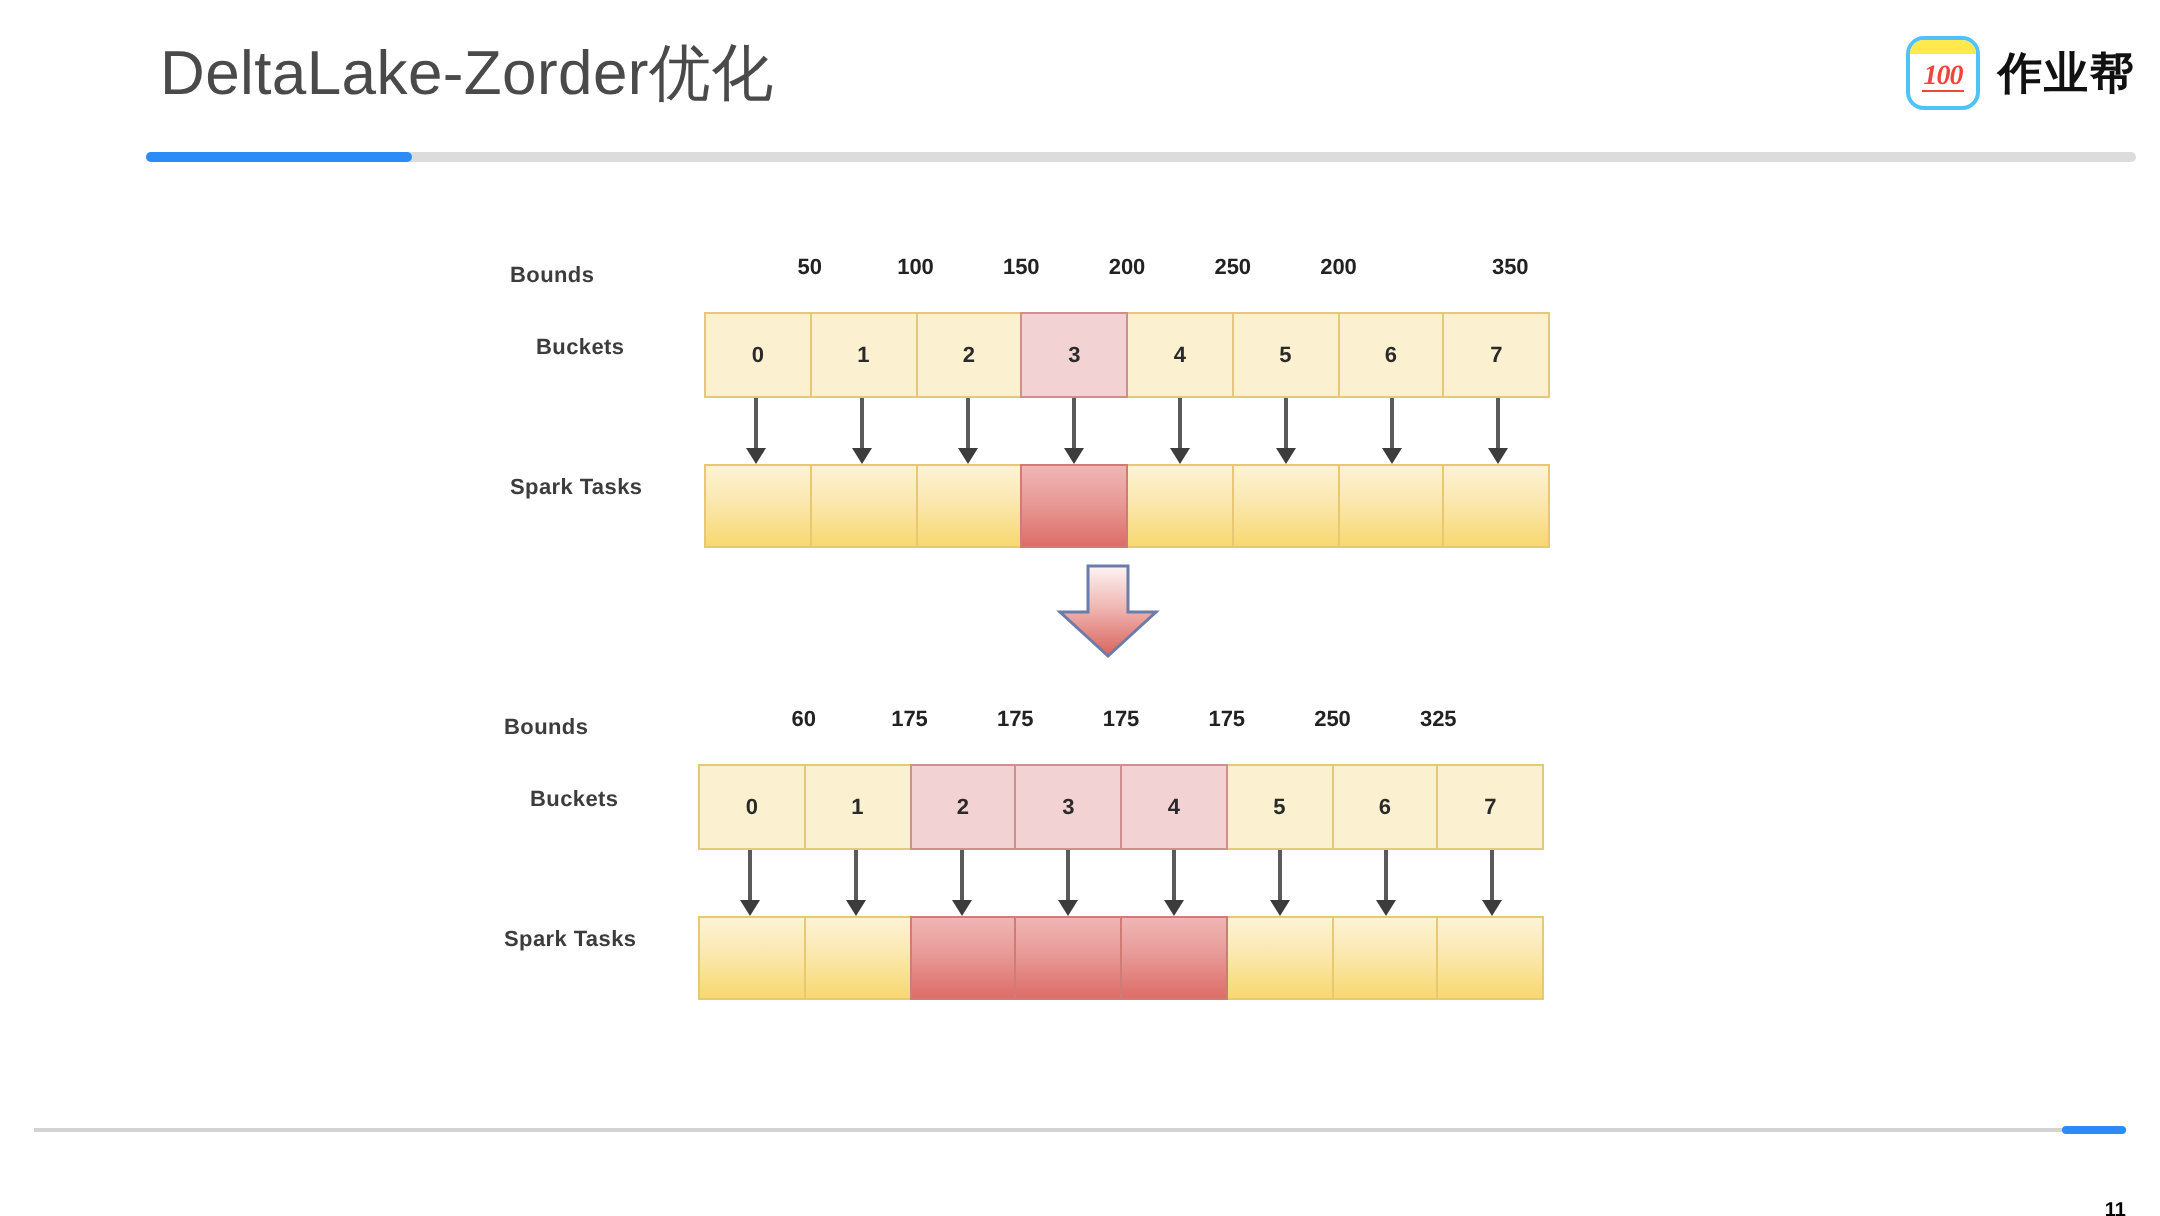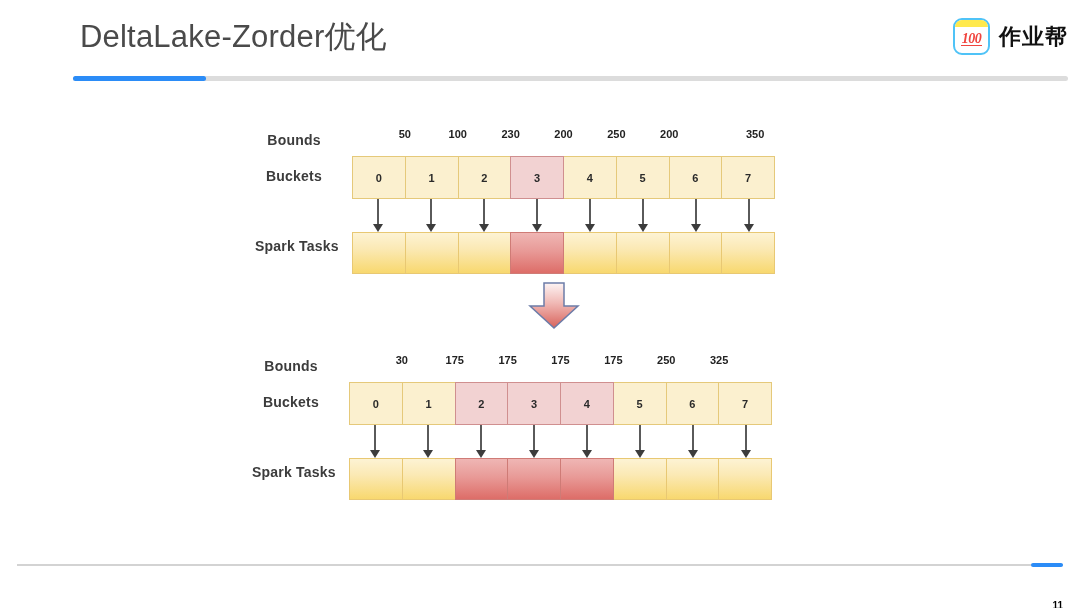--- a/index.html
+++ b/index.html
@@ -70,26 +70,26 @@
     font-size:10px;font-weight:700;color:#000000;
   }
 
   
   .diagram{position:absolute;}
   #diagram-1{left:255px;top:128px;width:540px;height:140px;}
   #diagram-2{left:252px;top:354px;width:540px;height:140px;}
 
   .row-label{
     position:absolute;
-    font-size:14px;font-weight:700;color:#3c3c3c;
-    text-align:center;white-space:nowrap;
+    font-size:11px;font-weight:700;color:#3c3c3c;
+    text-align:left;white-space:nowrap;
     letter-spacing:0.2px;
   }
   .lbl-bounds{left:0;top:4px;width:78px;}
-  .lbl-buckets{left:0;top:40px;width:78px;}
+  .lbl-buckets{left:13px;top:40px;width:78px;}
   .lbl-tasks{left:0;top:110px;width:78px;}
 
   .bounds-row{position:absolute;left:97px;top:0;height:20px;}
   .bound-tick{
     position:absolute;top:0;
     font-size:11px;font-weight:700;color:#222222;
     transform:translateX(-50%);white-space:nowrap;
   }
 
   .cells-row{position:absolute;display:flex;}
@@ -165,21 +165,21 @@
 </div>
 
 <div class="diagram" id="diagram-1">
   <div class="row-label lbl-bounds">Bounds</div>
   <div class="row-label lbl-buckets">Buckets</div>
   <div class="row-label lbl-tasks">Spark Tasks</div>
 
   <div class="bounds-row" style="width:423px;">
       <div class="bound-tick" style="left: 12.5%;">50</div>
       <div class="bound-tick" style="left: 25%;">100</div>
-      <div class="bound-tick" style="left: 37.5%;">230</div>
+      <div class="bound-tick" style="left: 37.5%;">150</div>
       <div class="bound-tick" style="left: 50%;">200</div>
       <div class="bound-tick" style="left: 62.5%;">250</div>
       <div class="bound-tick" style="left: 75%;">200</div>
       <div class="bound-tick" style="left: 87.5%; margin-left: 33px;">350</div>
     </div>
 
   <div class="cells-row buckets-row" style="left:97px;width:423px;">
       <div class="cell bucket">0</div>
       <div class="cell bucket">1</div>
       <div class="cell bucket">2</div>
@@ -225,21 +225,21 @@
     <polygon points="20,2 40,2 40,25 54,25 30,47 6,25 20,25" fill="url(#bigArrowGrad)" stroke="#6c7ca8" stroke-width="1.5" stroke-linejoin="miter"></polygon>
   </svg>
 </div>
 
 <div class="diagram" id="diagram-2">
   <div class="row-label lbl-bounds">Bounds</div>
   <div class="row-label lbl-buckets">Buckets</div>
   <div class="row-label lbl-tasks">Spark Tasks</div>
 
   <div class="bounds-row" style="width:423px;">
-      <div class="bound-tick" style="left: 12.5%;">30</div>
+      <div class="bound-tick" style="left: 12.5%;">60</div>
       <div class="bound-tick" style="left: 25%;">175</div>
       <div class="bound-tick" style="left: 37.5%;">175</div>
       <div class="bound-tick" style="left: 50%;">175</div>
       <div class="bound-tick" style="left: 62.5%;">175</div>
       <div class="bound-tick" style="left: 75%;">250</div>
       <div class="bound-tick" style="left: 87.5%;">325</div>
     </div>
 
   <div class="cells-row buckets-row" style="left:97px;width:423px;">
       <div class="cell bucket">0</div>

